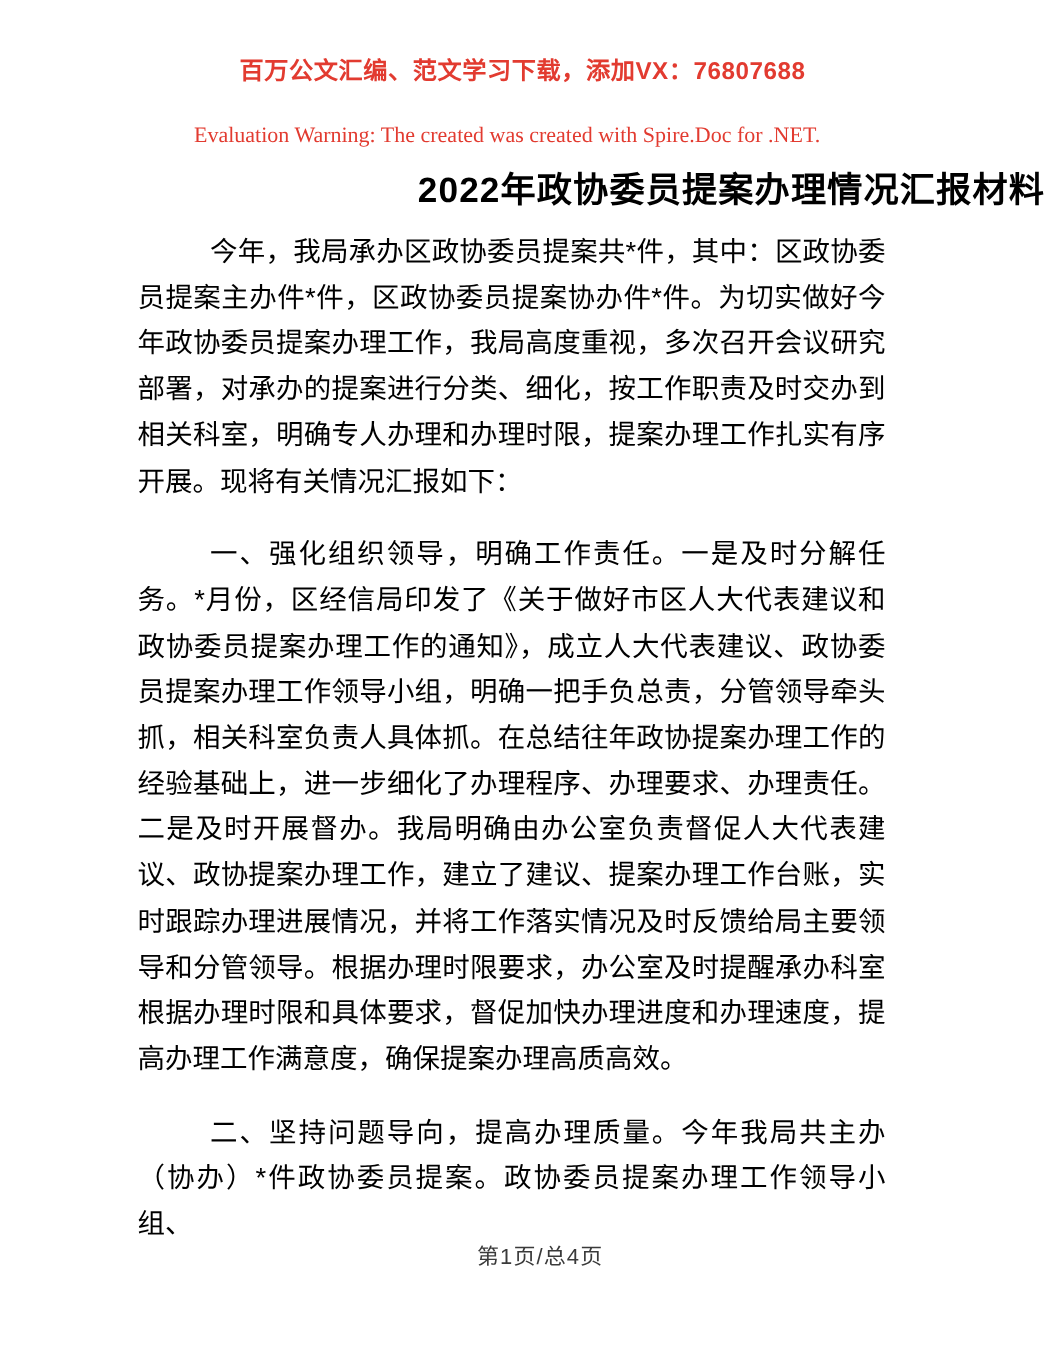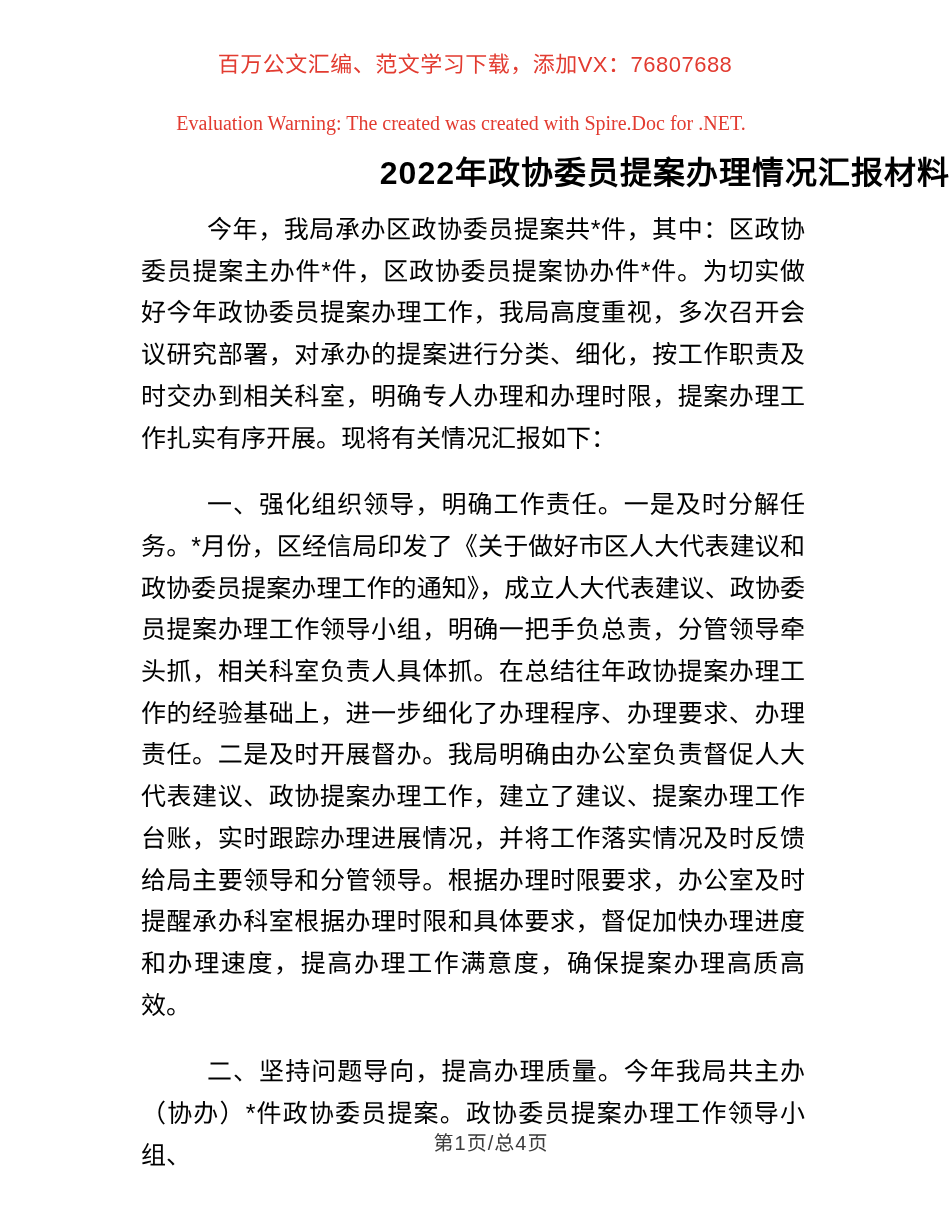--- a/index.html
+++ b/index.html
@@ -19,21 +19,21 @@
     width: 950px;
     height: 1230px;
     position: relative;
     background: #ffffff;
   }
   .promo {
     padding-top: 50px;
     text-align: center;
     font-size: 22px;
     line-height: 30px;
-    font-weight: normal;
+    font-weight: bold;
     color: var(--accent-red, #e23b30);
     letter-spacing: 0.5px;
   }
   .eval-warning {
     margin-top: 30px;
     text-align: center;
     padding-right: 28px;
     font-family: "Liberation Serif", serif;
     font-size: 20px;
     line-height: 26px;
@@ -51,21 +51,21 @@
   }
   .content {
     margin-top: 12px;
     margin-left: 125px;
     width: 680px;
     text-align: justify;
     line-break: strict;
     word-break: normal;
   }
   .content p {
-    margin: 0 0 25px 16px;
+    margin: 0 0 25px 0;
     font-size: 25px;
     line-height: 41.7px;
     text-indent: 66px;
     color: var(--text-color, #000000);
   }
   .page-footer {
     position: absolute;
     top: 1131px;
     left: 16px;
     width: 950px;

